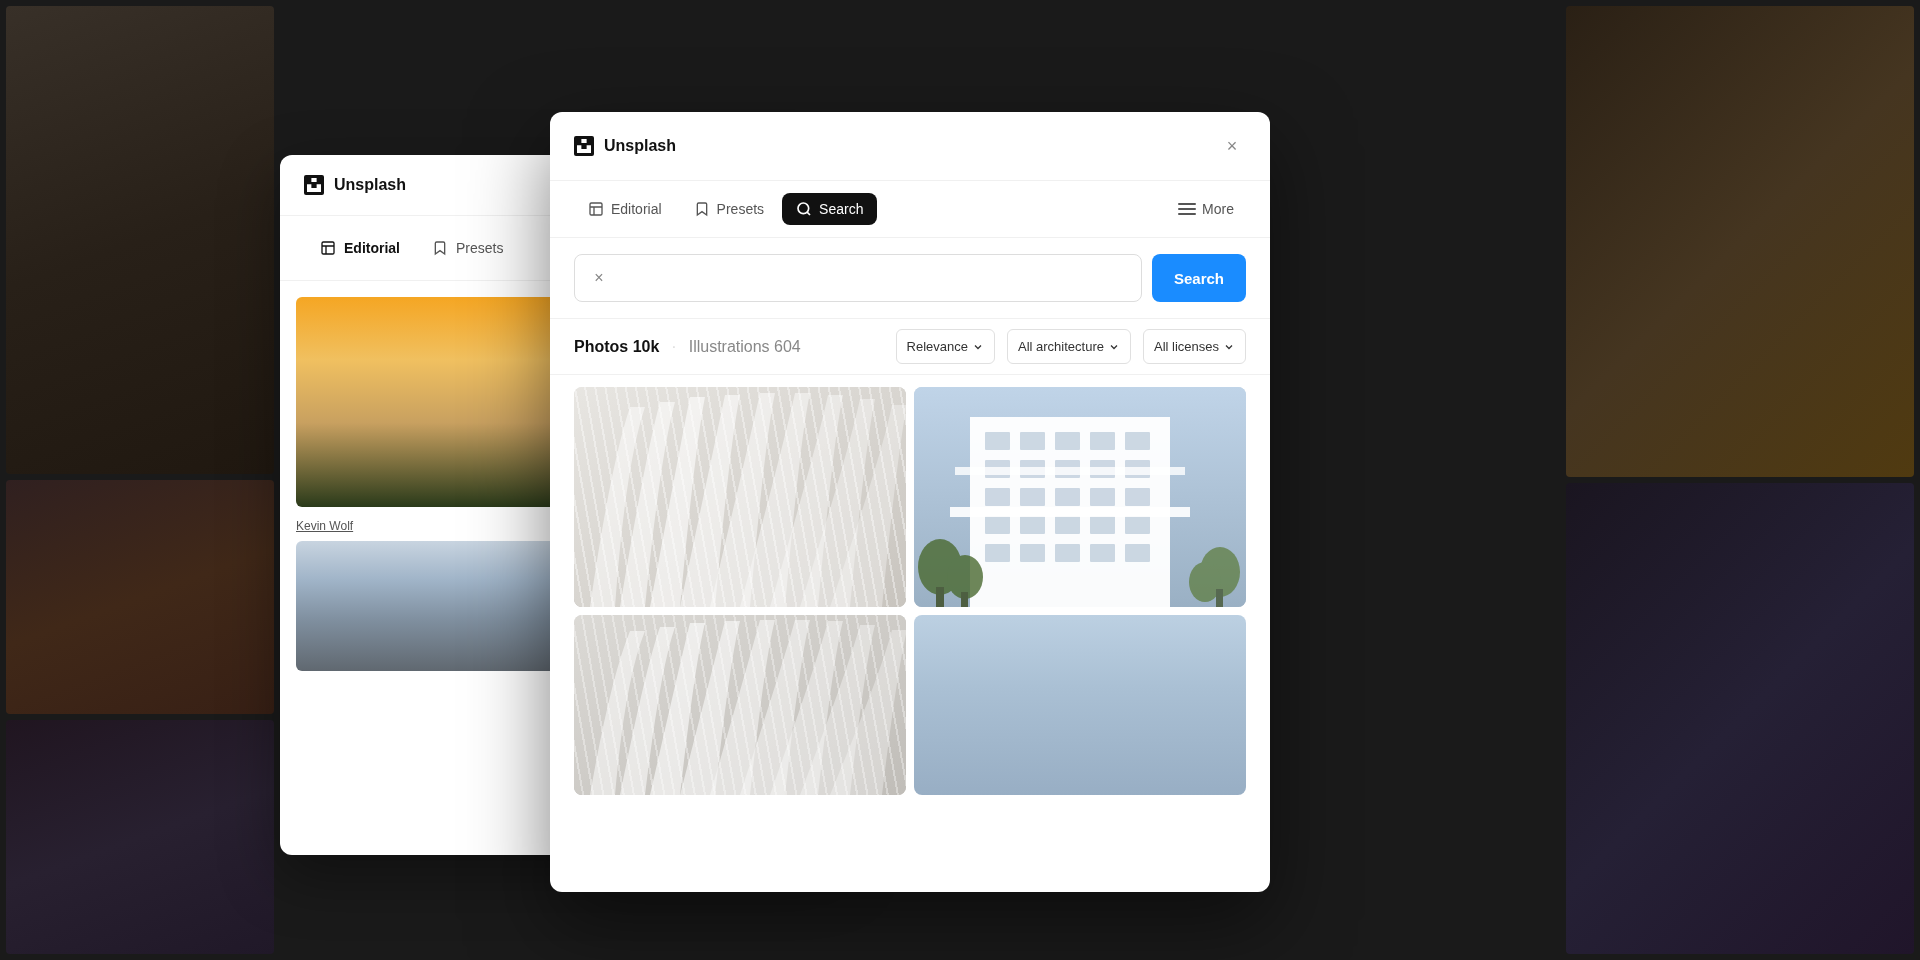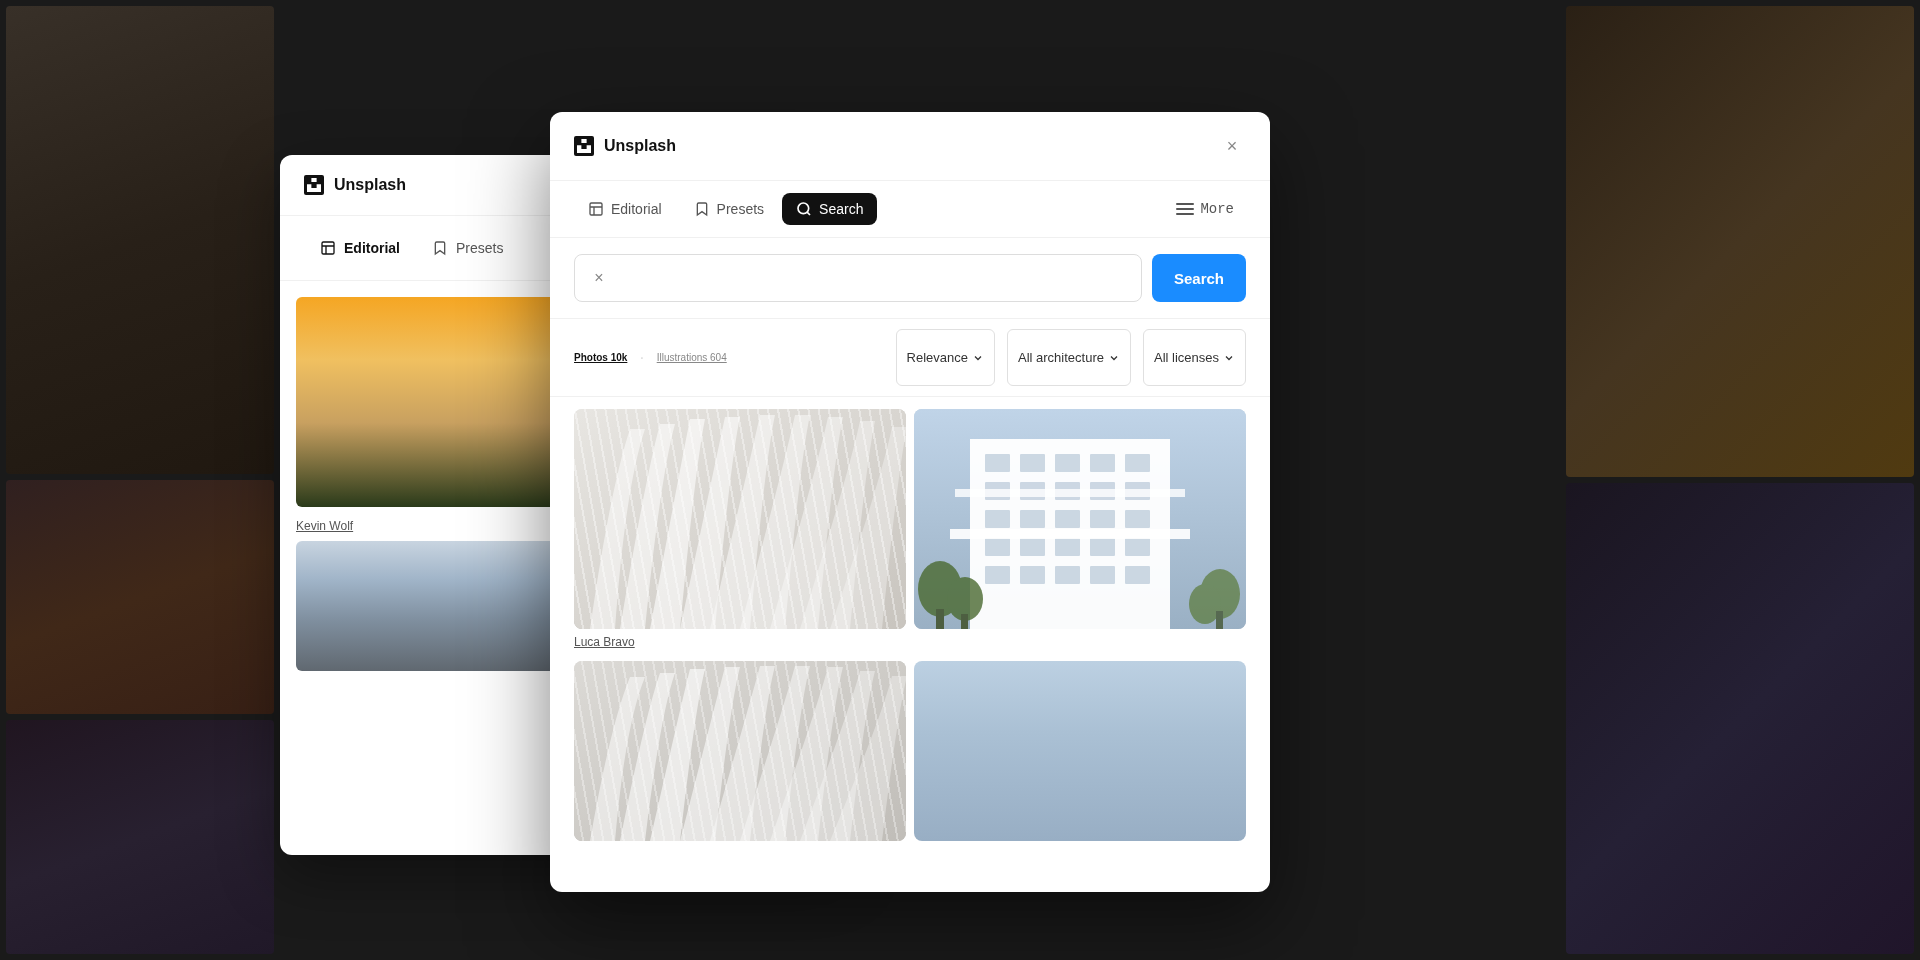--- a/index.html
+++ b/index.html
@@ -162,21 +162,20 @@
       margin-left: auto;
       display: flex;
       align-items: center;
       gap: 6px;
       font-size: 14px;
       font-weight: 500;
       color: #555;
       cursor: pointer;
       padding: 8px 12px;
       border-radius: 8px;
-      font-family: Liberation Mono, monospace;
     }
 
     
     .search-section {
       padding: 16px 24px;
       border-bottom: 1px solid #f0f0f0;
     }
     .search-bar {
       display: flex;
       align-items: center;
@@ -225,41 +224,40 @@
 
     
     .filters-row {
       display: flex;
       align-items: center;
       padding: 10px 24px;
       gap: 12px;
       border-bottom: 1px solid #f0f0f0;
     }
     .filter-tab {
-      font-size: 10px;
+      font-size: 16px;
       font-weight: 500;
       color: #888;
       cursor: pointer;
       padding: 4px 0;
-      text-decoration: underline;
     }
     .filter-tab.active {
       font-weight: 700;
       color: #111;
     }
     .filter-separator { color: #ddd; }
     .filter-dropdown {
       display: flex;
       align-items: center;
       gap: 4px;
       font-size: 13px;
       font-weight: 500;
       color: #333;
       cursor: pointer;
-      padding: 20px 10px;
+      padding: 9px 10px;
       border-radius: 6px;
       border: 1px solid #e0e0e0;
       margin-left: auto;
     }
     .filter-dropdown + .filter-dropdown { margin-left: 0; }
     .filter-dropdown svg { width: 12px; height: 12px; }
 
     
     .photos-grid {
       display: grid;
@@ -525,21 +523,20 @@
             <path d="M80 220 Q110 60 120 10 L135 10 Q125 60 110 220Z" fill="white" opacity="0.7"></path>
             <path d="M110 220 Q145 55 155 8 L170 8 Q160 55 145 220Z" fill="white" opacity="0.65"></path>
             <path d="M140 220 Q180 52 190 6 L205 6 Q195 52 180 220Z" fill="white" opacity="0.6"></path>
             <path d="M170 220 Q215 52 225 6 L240 6 Q230 52 215 220Z" fill="white" opacity="0.55"></path>
             <path d="M200 220 Q248 55 258 8 L273 8 Q263 55 248 220Z" fill="white" opacity="0.5"></path>
             <path d="M230 220 Q280 60 290 12 L305 12 Q295 60 280 220Z" fill="white" opacity="0.45"></path>
             <path d="M260 220 Q312 68 322 18 L337 18 Q327 68 312 220Z" fill="white" opacity="0.4"></path>
           </g>
         </svg>
       </div>
-      <div class="photo-author">Luca Bravo</div>
     </div>
 
     <div>
       <div class="photo-card" style="height:220px; background: linear-gradient(180deg, #bdd0e0 0%, #c8d8e8 40%, #aab8c8 100%); position:relative;">
         <svg width="100%" height="100%" viewBox="0 0 340 220" preserveAspectRatio="xMidYMid slice">
           <defs>
             <linearGradient id="skyGrad" x1="0%" y1="0%" x2="0%" y2="100%">
               <stop offset="0%" style="stop-color:#c0d4e8"></stop>
               <stop offset="100%" style="stop-color:#9ab0c4"></stop>
             </linearGradient>

